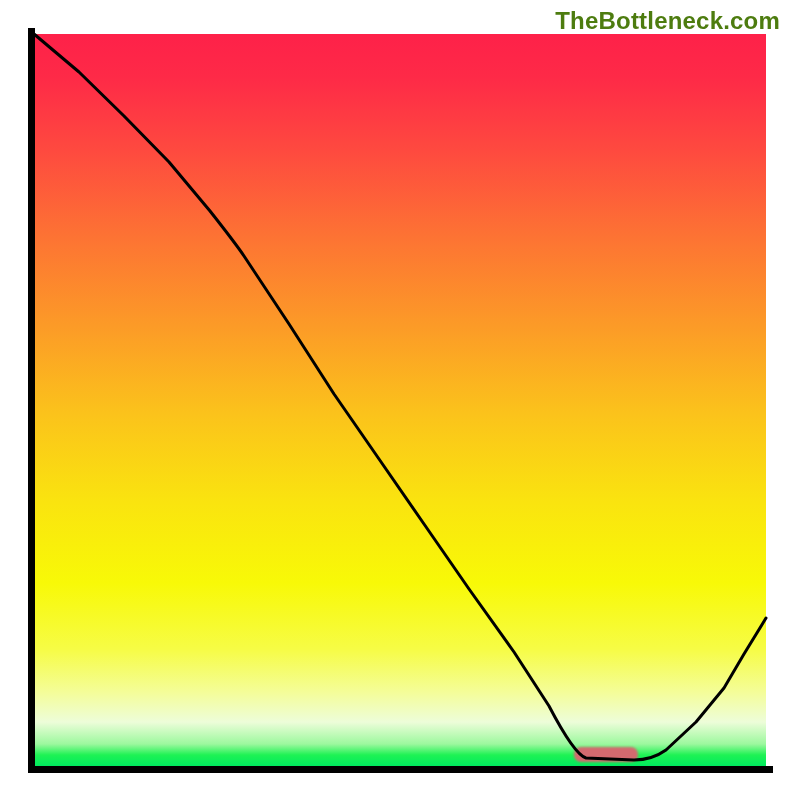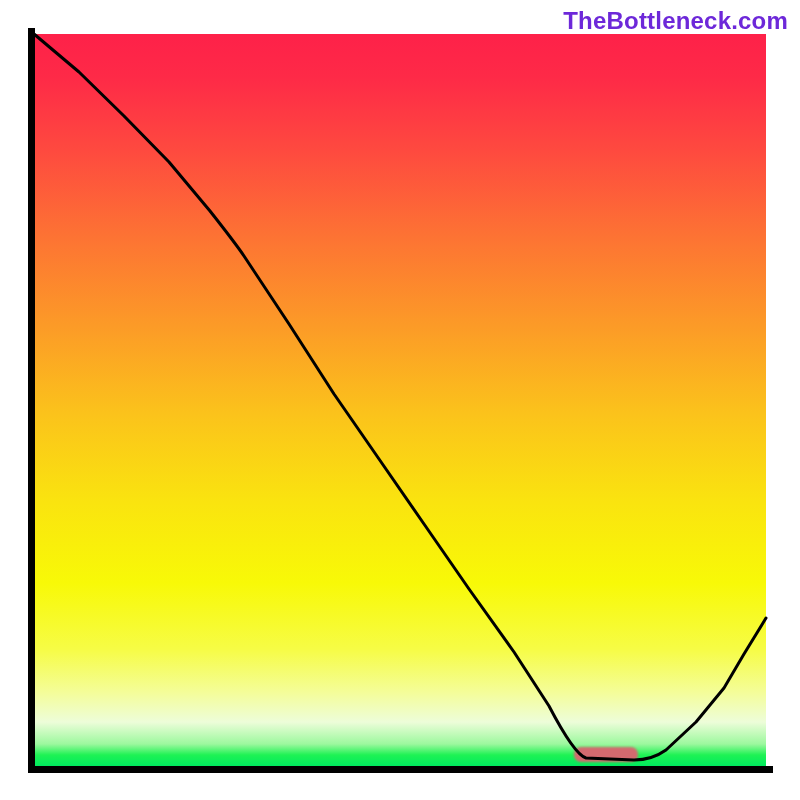--- a/index.html
+++ b/index.html
@@ -79,25 +79,25 @@
   }
   .axis.bottom {
     left: 28px;
     top: 766px;
     width: 745px;
     height: 7px;
   }
   .watermark {
     position: absolute;
     top: 7px;
-    right: 12px;
+    right: 20px;
     font-family: Arial, Helvetica, sans-serif;
     font-size: 24px;
     font-weight: 600;
-    color: #6d28d9;
+    color: #4d7c0f;
     letter-spacing: 0.2px;
   }
 </style>
 </head>
 <body>
 
 <div class="stage">
 
   <div class="watermark">TheBottleneck.com</div>
 

